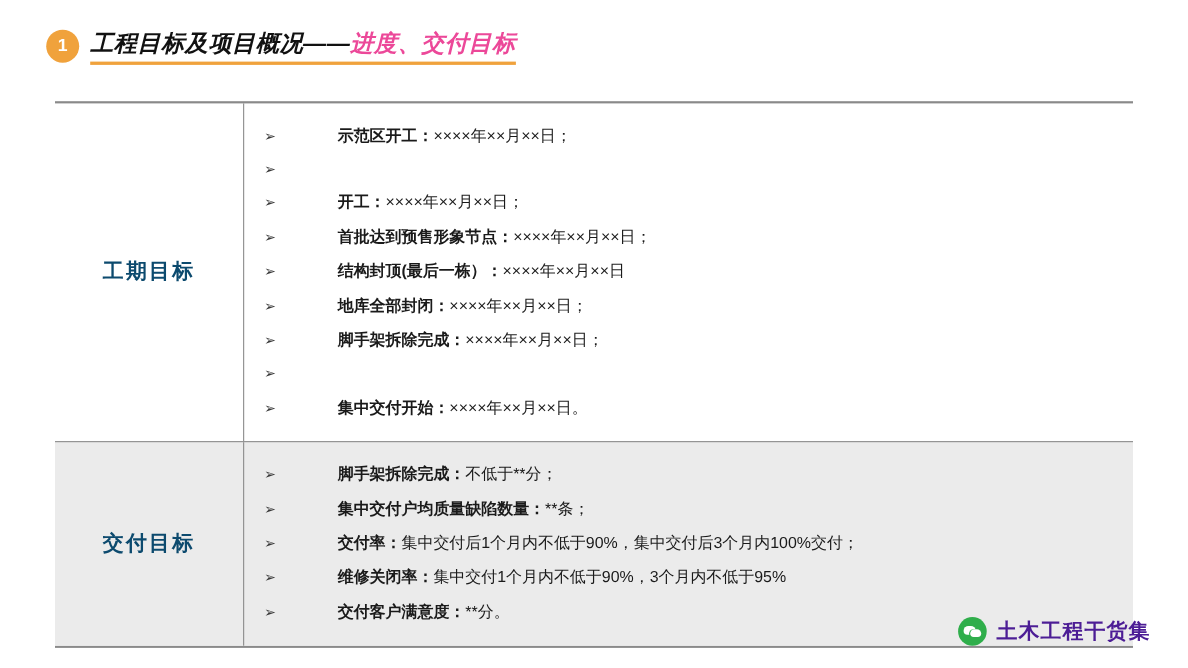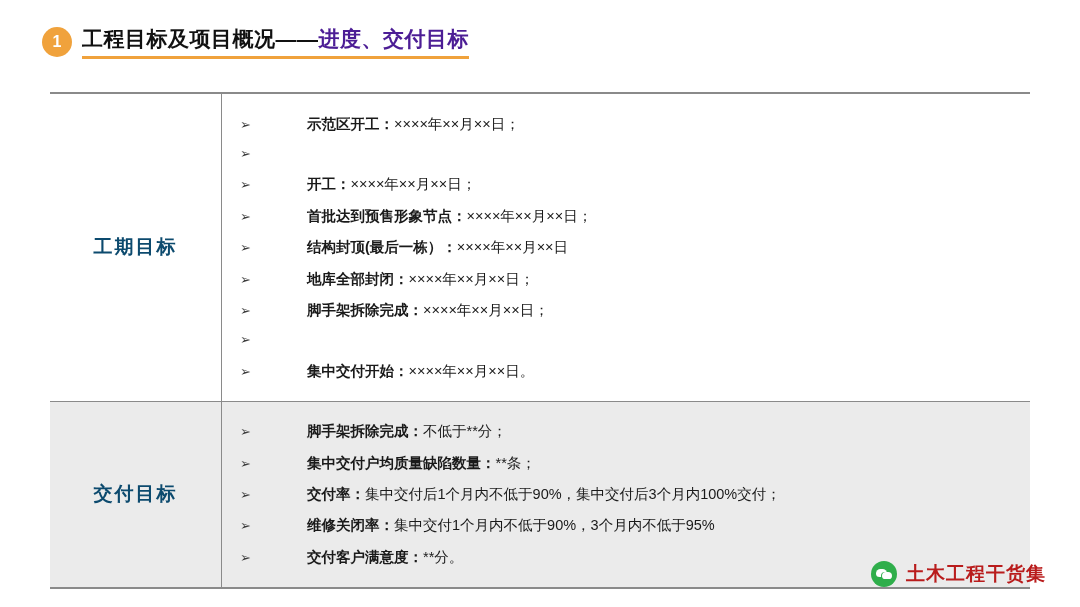--- a/index.html
+++ b/index.html
@@ -37,32 +37,33 @@
     align-items: center;
     justify-content: center;
     margin-right: 10px;
     flex: none;
   }
   .title-wrap {
     position: relative;
     display: flex;
     align-items: flex-end;
     padding-bottom: 6px;
+    font-style: italic;
   }
   .title-main {
     font-size: 21px;
     font-weight: bold;
     color: #111111;
     letter-spacing: 0.5px;
     white-space: nowrap;
   }
   .title-accent {
     font-size: 21px;
     font-weight: bold;
-    color: #4c1d95;
+    color: #ec4899;
     letter-spacing: 0.5px;
     white-space: nowrap;
   }
   .title-underline {
     position: absolute;
     left: 0;
     right: 0;
     bottom: 0;
     height: 3px;
     background: #f0a23c;
@@ -161,21 +162,21 @@
     top: 11px;
     width: 10px;
     height: 7px;
     border-radius: 5px 5px 4px 4px;
     background: #ffffff;
     box-shadow: -1px 0 0 0 #2fae4b;
   }
   .brand-name {
     font-size: 19px;
     font-weight: bold;
-    color: #b91c1c;
+    color: #4c1d95;
     letter-spacing: 1px;
   }
 </style>
 </head>
 <body>
 
 <div class="header">
   <div class="badge">1</div>
   <div class="title-wrap">
     <span class="title-main">工程目标及项目概况——</span>

